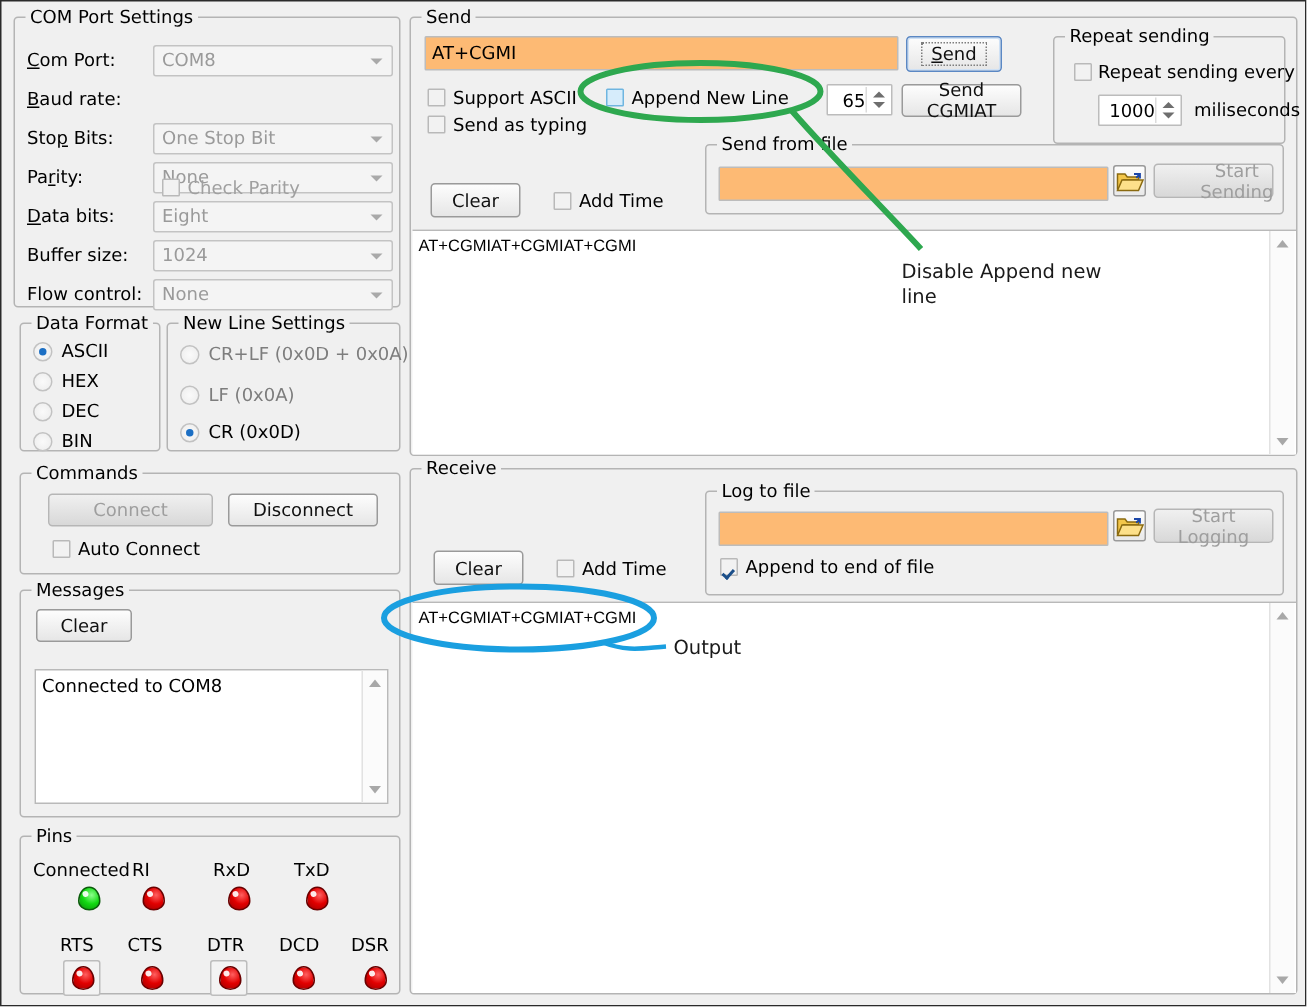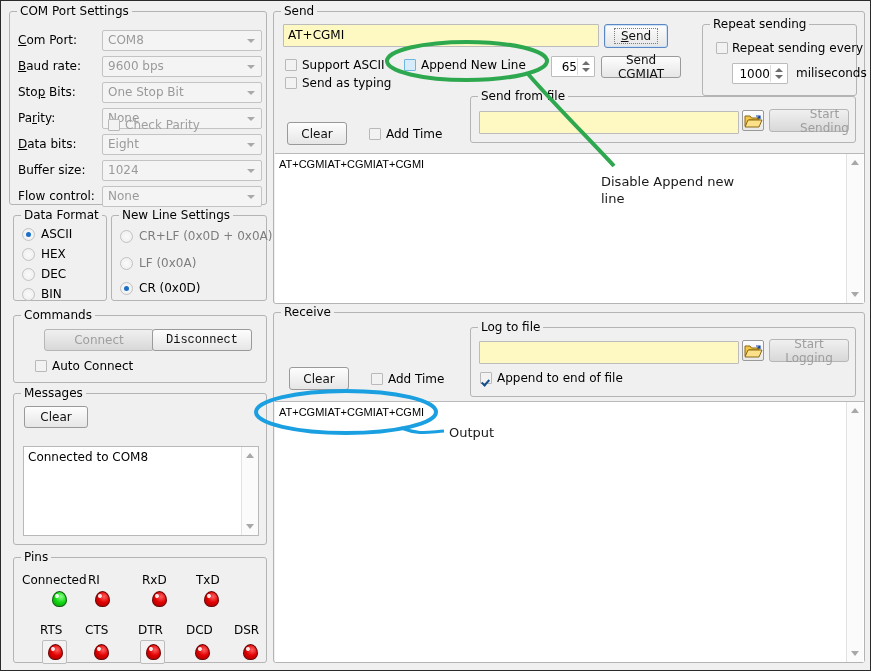--- a/index.html
+++ b/index.html
@@ -13,21 +13,21 @@
        border:1px solid #2a2a2a;box-sizing:border-box;}
   
   .group{position:absolute;border:1px solid #b4b4b4;border-radius:3px;box-sizing:border-box;background:transparent;}
   .group>.gtitle{position:absolute;top:-8px;left:7px;background:#f0f0f0;padding:0 3px;font-size:12px;color:#000;white-space:nowrap;}
   
   .lbl{position:absolute;font-size:12px;color:#000;white-space:nowrap;}
   .lbl u{text-decoration:underline;}
   .combo{position:absolute;box-sizing:border-box;border:1px solid #c3c3c3;background:#f4f4f4;
          border-radius:2px;height:21px;line-height:19px;color:#9a9a9a;padding-left:5px;font-size:12px;overflow:hidden;white-space:nowrap;}
   .combo .arrow{position:absolute;right:6px;top:8px;width:0;height:0;border-left:4px solid transparent;border-right:4px solid transparent;border-top:4px solid #a9a9a9;}
-  .txt{position:absolute;box-sizing:border-box;border:1px solid #bcbcbc;background:#fef9c3;height:23px;line-height:21px;
+  .txt{position:absolute;box-sizing:border-box;border:1px solid #bcbcbc;background:#fdba74;height:23px;line-height:21px;
        padding-left:4px;font-size:12px;color:#000;overflow:hidden;white-space:nowrap;border-radius:1px;}
   .btn{position:absolute;box-sizing:border-box;border:1px solid #9a9a9a;border-radius:3px;
        background:linear-gradient(#fdfdfd,#e6e6e6);font-size:12px;color:#101010;text-align:center;cursor:default;
        display:flex;align-items:center;justify-content:center;}
   .btn.disabled{color:#9e9e9e;background:linear-gradient(#f0f0f0,#d8d8d8);border-color:#b6b6b6;}
   .btn.focusring{border:1px solid #5b88c4;box-shadow:inset 0 0 0 1px #cfe1f5;}
   .btn .inner{border:1px dotted #7e7e7e;padding:0 6px;line-height:14px;}
   .chk{position:absolute;width:12px;height:12px;box-sizing:border-box;border:1px solid #b9b9b9;background:#f2f2f2;border-radius:1px;}
   .chk.hot{border:1px solid #6fb5e0;background:#d6ecfb;}
   .chk.on:after{content:"";position:absolute;left:2px;top:5px;width:3px;height:6px;border:solid #1b4f8a;border-width:0 2px 2px 0;transform:rotate(42deg);}
@@ -68,24 +68,20 @@
   <div class="group" style="left:8px;top:10px;width:258px;height:194px;">
     <span class="gtitle">COM Port Settings</span>
 
     <span class="lbl" style="left:8px;top:21px;"><u>C</u>om Port:</span>
     <div class="combo" style="left:92px;top:18px;width:160px;">
       <span>COM8</span>
       <span class="arrow"></span>
     </div>
 
     <span class="lbl" style="left:8px;top:47px;"><u>B</u>aud rate:</span>
-    <div class="combo" style="left:92px;top:44px;width:160px;">
-      <span>9600 bps</span>
-      <span class="arrow"></span>
-    </div>
 
     <span class="lbl" style="left:8px;top:73px;">Sto<u>p</u> Bits:</span>
     <div class="combo" style="left:92px;top:70px;width:160px;">
       <span>One Stop Bit</span>
       <span class="arrow"></span>
     </div>
 
     <span class="lbl" style="left:8px;top:99px;">Pa<u>r</u>ity:</span>
     <div class="combo" style="left:92px;top:96px;width:160px;">
       <span>None</span>
@@ -131,24 +127,24 @@
     <div class="rad" style="left:8px;top:14px;"></div>
     <span class="lbl" style="left:27px;top:13px;color:#7d7d7d;">CR+LF (0x0D + 0x0A)</span>
     <div class="rad" style="left:8px;top:41px;"></div>
     <span class="lbl" style="left:27px;top:40px;color:#7d7d7d;">LF (0x0A)</span>
     <div class="rad on" style="left:8px;top:66px;"></div>
     <span class="lbl" style="left:27px;top:65px;">CR (0x0D)</span>
   </div>
 
   <div class="group" style="left:12px;top:314px;width:254px;height:68px;">
     <span class="gtitle">Commands</span>
-    <div class="btn disabled" style="left:18px;top:13px;width:110px;height:22px;margin-left:12px;">
+    <div class="btn disabled" style="left:18px;top:13px;width:110px;height:22px;">
       <span>Connect</span>
     </div>
-    <div class="btn" style="left:138px;top:13px;width:100px;height:22px;font-family:Liberation Mono, monospace;">
+    <div class="btn" style="left:138px;top:13px;width:100px;height:22px;">
       <span>Disconnect</span>
     </div>
     <div class="chk" style="left:21px;top:44px;"></div>
     <span class="lbl" style="left:38px;top:43px;">Auto Connect</span>
   </div>
 
   <div class="group" style="left:12px;top:392px;width:254px;height:152px;">
     <span class="gtitle">Messages</span>
     <div class="btn" style="left:10px;top:12px;width:64px;height:22px;">
       <span>Clear</span>

